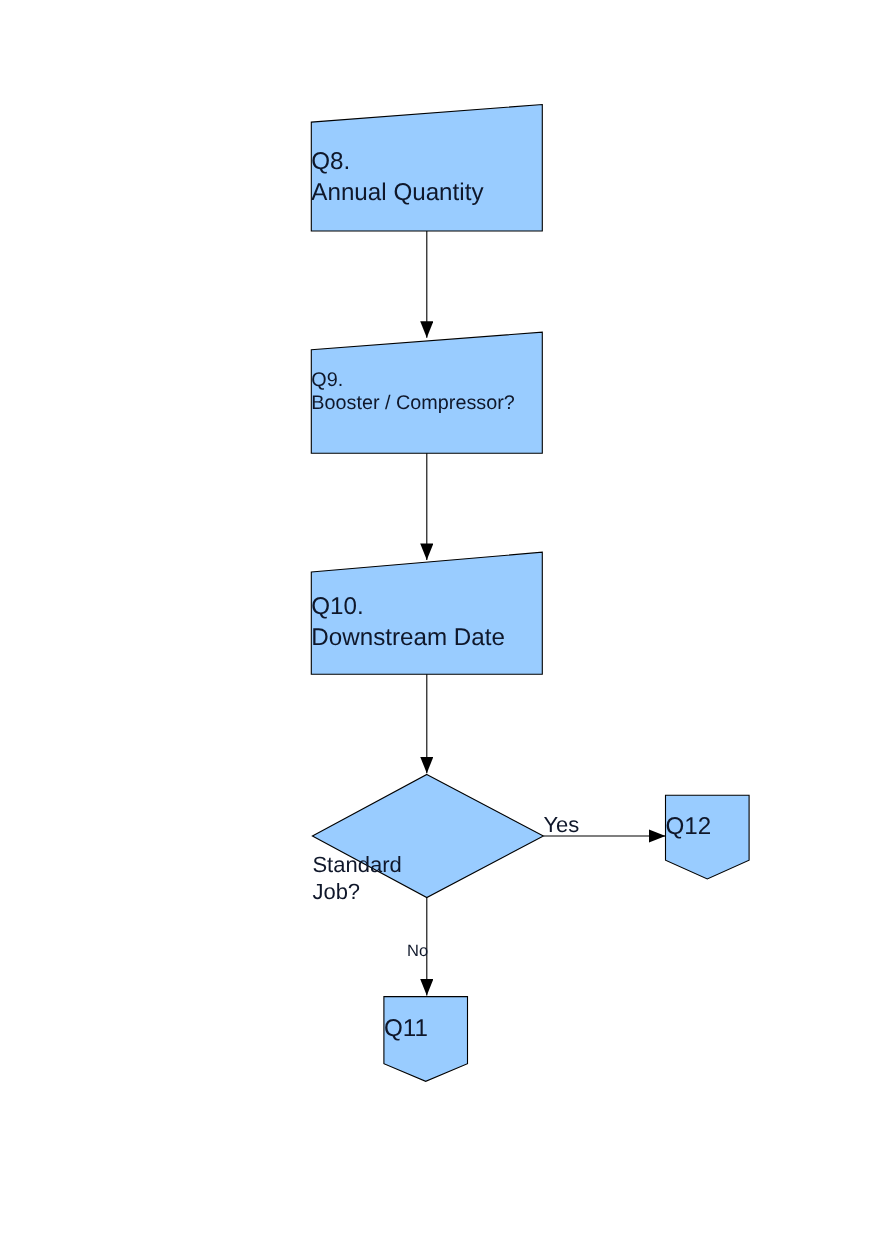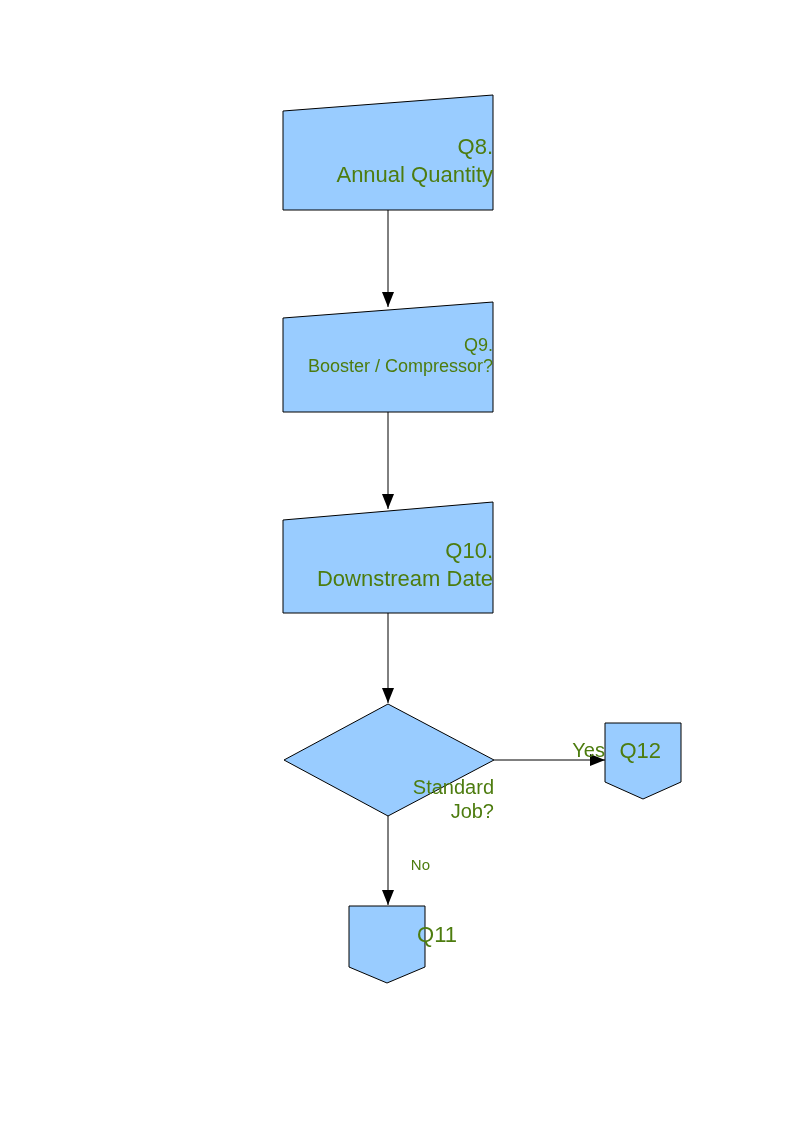--- a/index.html
+++ b/index.html
@@ -11,30 +11,30 @@
     background: #ffffff;
     overflow: hidden;
     font-family: "Liberation Sans", sans-serif;
   }
   .canvas {
     position: absolute;
     left: 0; top: 0;
   }
   .lbl {
     position: absolute;
-    text-align: right;
-    color: #4d7c0f;
+    text-align: left;
+    color: #0f172a;
   }
   .lbl span { display: block; }
   .lbl-q8   { left: 283px; top: 133px; width: 210px; font-size: 22px; line-height: 28px; }
   .lbl-q9   { left: 283px; top: 335px; width: 210px; font-size: 18px; line-height: 21px; }
   .lbl-q10  { left: 283px; top: 537px; width: 210px; font-size: 22px; line-height: 28px; }
   .lbl-dec  { left: 284px; top: 775px; width: 210px; font-size: 20px; line-height: 24px; }
   .lbl-q12  { left: 605px; top: 740px; width: 56px;  font-size: 22px; line-height: 22px; }
-  .lbl-q11  { left: 349px; top: 924px; width: 76px;  font-size: 22px; line-height: 22px; margin-left: 32px; }
+  .lbl-q11  { left: 349px; top: 924px; width: 76px;  font-size: 22px; line-height: 22px; }
   .lbl-yes  { left: 494px; top: 740px; width: 111px; font-size: 20px; line-height: 20px; }
   .lbl-no   { left: 370px; top: 855px; width: 60px;  font-size: 15px; line-height: 20px; }
 </style>
 </head>
 <body>
 
 <div class="page">
 
   <svg class="canvas" width="794" height="1123" viewBox="0 0 794 1123">
     <defs>

